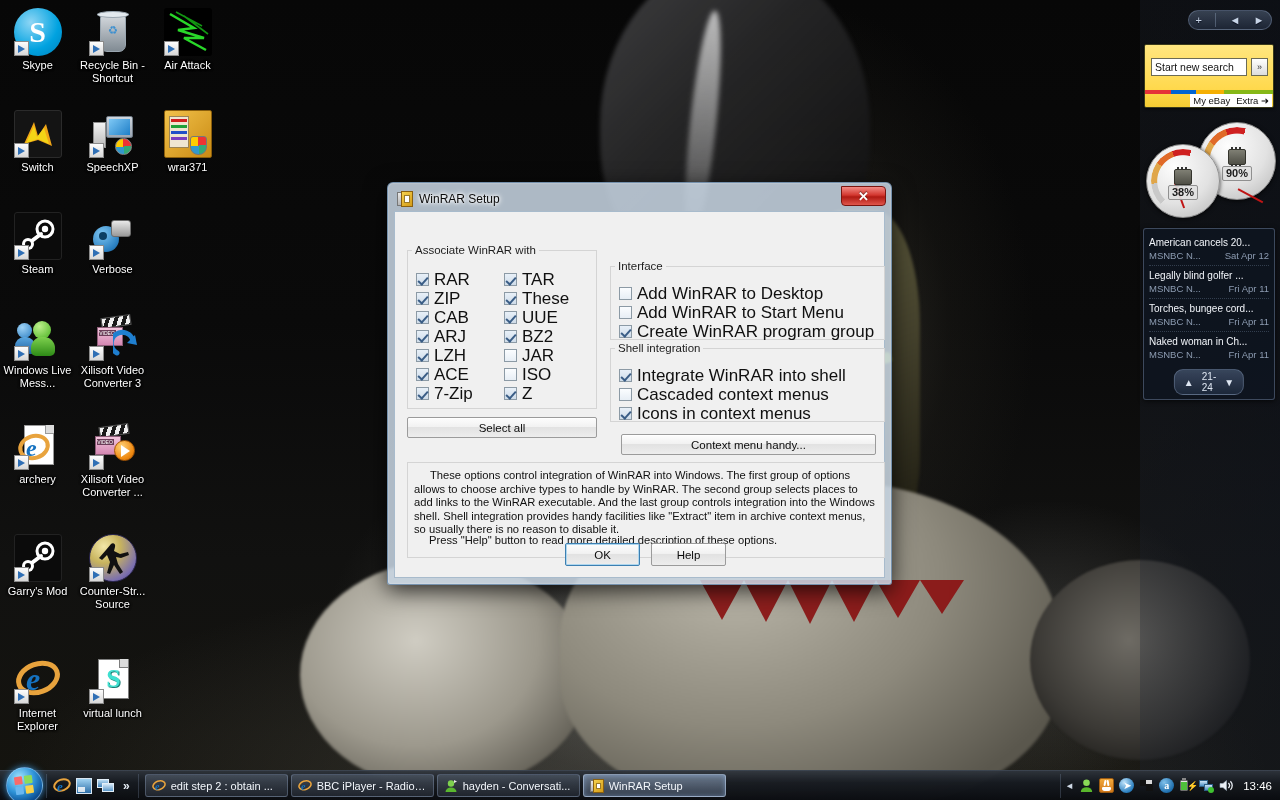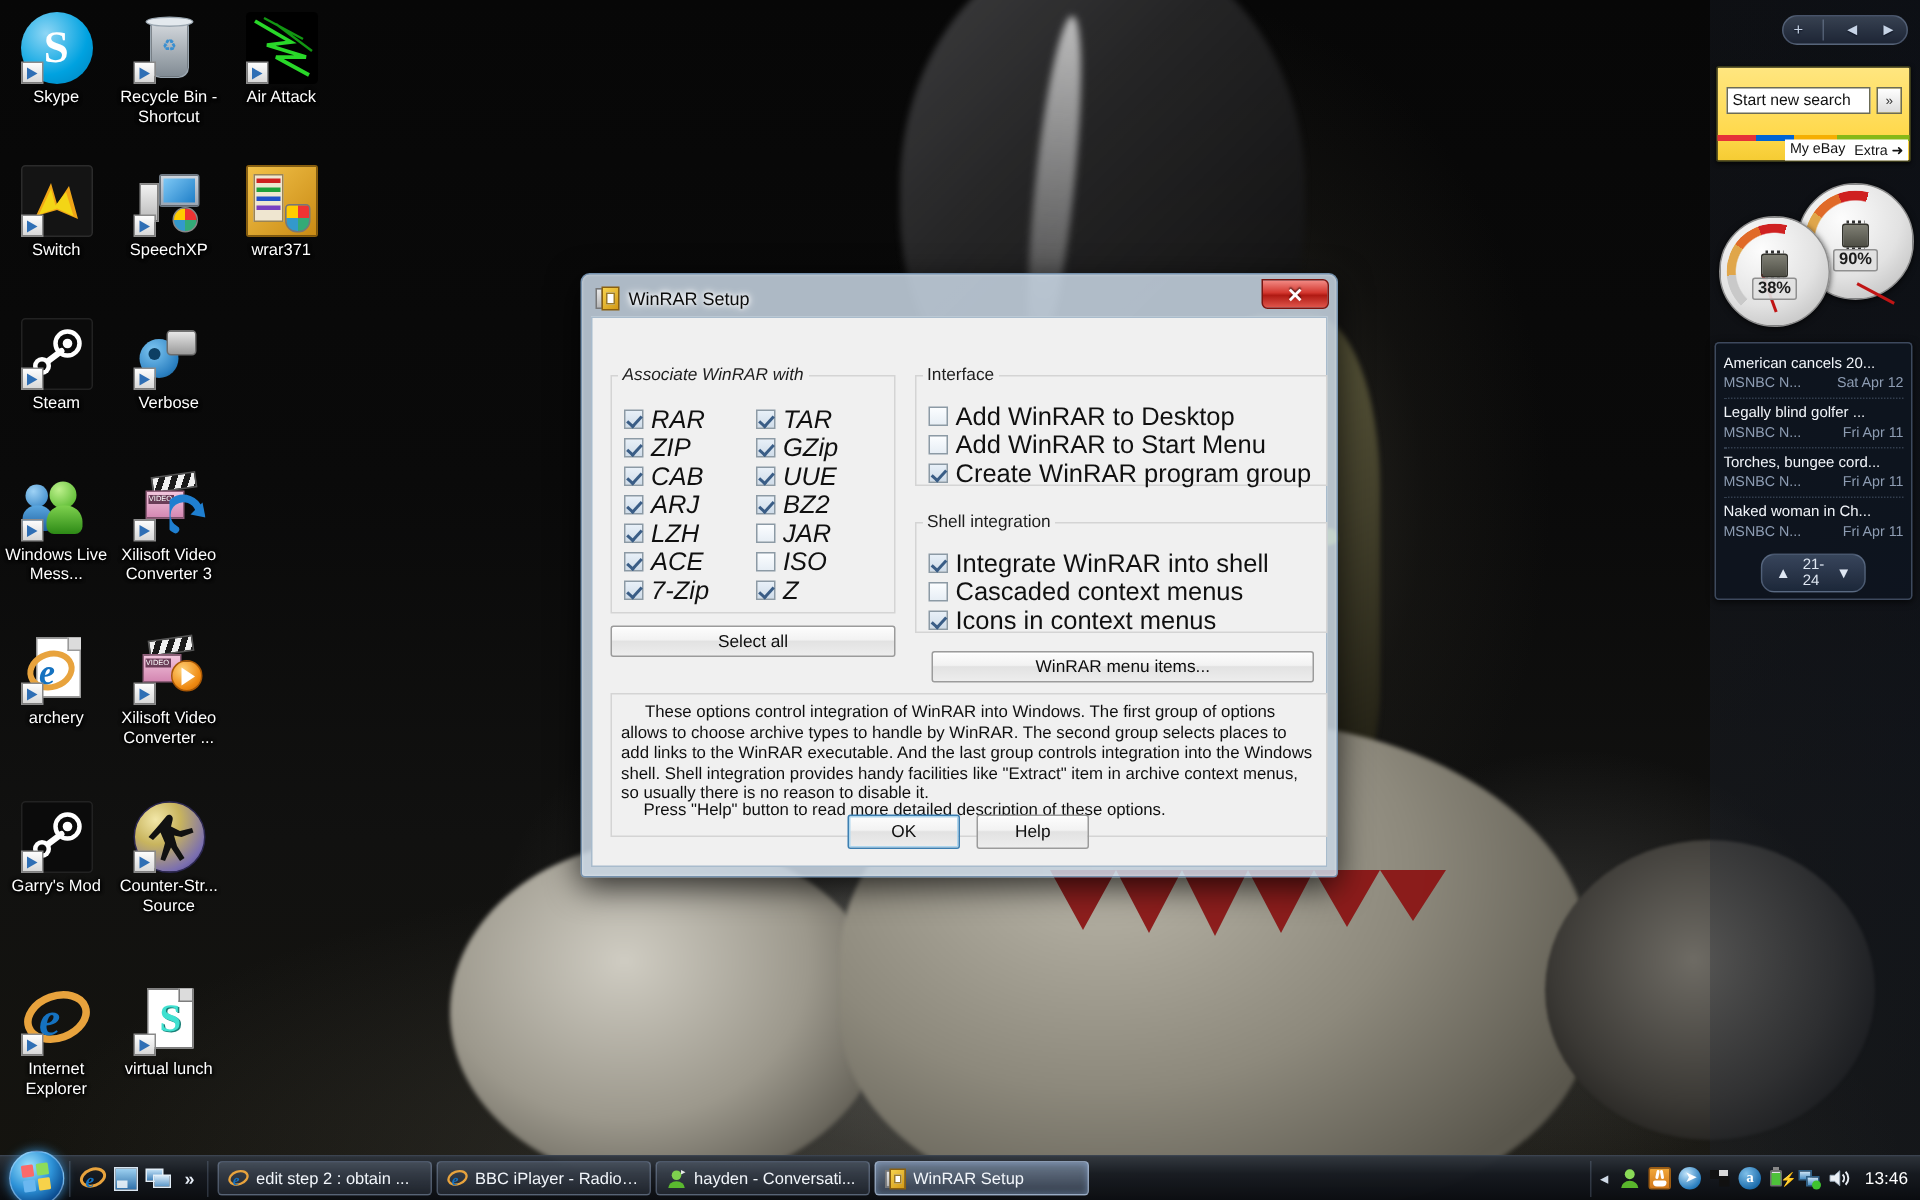--- a/index.html
+++ b/index.html
@@ -297,22 +297,22 @@
     border: 1px solid #d4d4d4;
     border-radius: 0;
     margin: 0; padding: 0;
     background: transparent;
   }
   fieldset.grp > legend {
     font-size: 11.5px; color: #1d1d1d;
     padding: 0 3px; margin-left: 4px;
   }
   
-  #grp-associate { left: 12px; top: 32px; width: 190px; height: 165px; font-style: italic; }
-  #grp-interface { left: 215px; top: 32px; width: 275px; height: 80px; }
+  #grp-associate { left: 12px; top: 32px; width: 190px; height: 165px; }
+  #grp-interface { left: 215px; top: 48px; width: 275px; height: 80px; }
   #grp-shell     { left: 215px; top: 130px; width: 275px; height: 80px; }
   #grp-desc      { left: 12px; top: 250px; width: 478px; height: 96px; }
 
   .cb-col { position: absolute; top: 14px; }
   .cb-col.left { left: 8px; }
   .cb-col.right { left: 96px; }
   .cb-row {
     display: flex; align-items: center;
     height: 19px;
     cursor: default;
@@ -784,21 +784,21 @@
             <span class="cb-label">7-Zip</span>
           </div>
         </div>
         <div class="cb-col right">
           <div class="cb-row">
             <span class="cb-box checked"></span>
             <span class="cb-label">TAR</span>
           </div>
           <div class="cb-row">
             <span class="cb-box checked"></span>
-            <span class="cb-label">GZip</span>
+            <span class="cb-label">These</span>
           </div>
           <div class="cb-row">
             <span class="cb-box checked"></span>
             <span class="cb-label">UUE</span>
           </div>
           <div class="cb-row">
             <span class="cb-box checked"></span>
             <span class="cb-label">BZ2</span>
           </div>
           <div class="cb-row">
@@ -847,21 +847,21 @@
             <span class="cb-box"></span>
             <span class="cb-label">Cascaded context menus</span>
           </div>
           <div class="cb-row">
             <span class="cb-box checked"></span>
             <span class="cb-label">Icons in context menus</span>
           </div>
         </div>
       </fieldset>
 
-      <div class="btn" id="btn-context-menu">WinRAR menu items...</div>
+      <div class="btn" id="btn-context-menu">Context menu handy...</div>
 
       <fieldset class="grp" id="grp-desc">
         <div id="desc-text">These options control integration of WinRAR into Windows. The first group of options allows to choose archive types to handle by WinRAR. The second group selects places to add links to the WinRAR executable. And the last group controls integration into the Windows shell. Shell integration provides handy facilities like "Extract" item in archive context menus, so usually there is no reason to disable it.</div>
       </fieldset>
       <div style="position:absolute;left:18px;top:322px;width:466px;font-size:11.2px;line-height:13.6px;color:#0f0f0f;text-indent:16px;">Press "Help" button to read more detailed description of these options.</div>
 
       <div class="btn" id="btn-ok">OK</div>
       <div class="btn" id="btn-help">Help</div>
     </div>
   </div>

